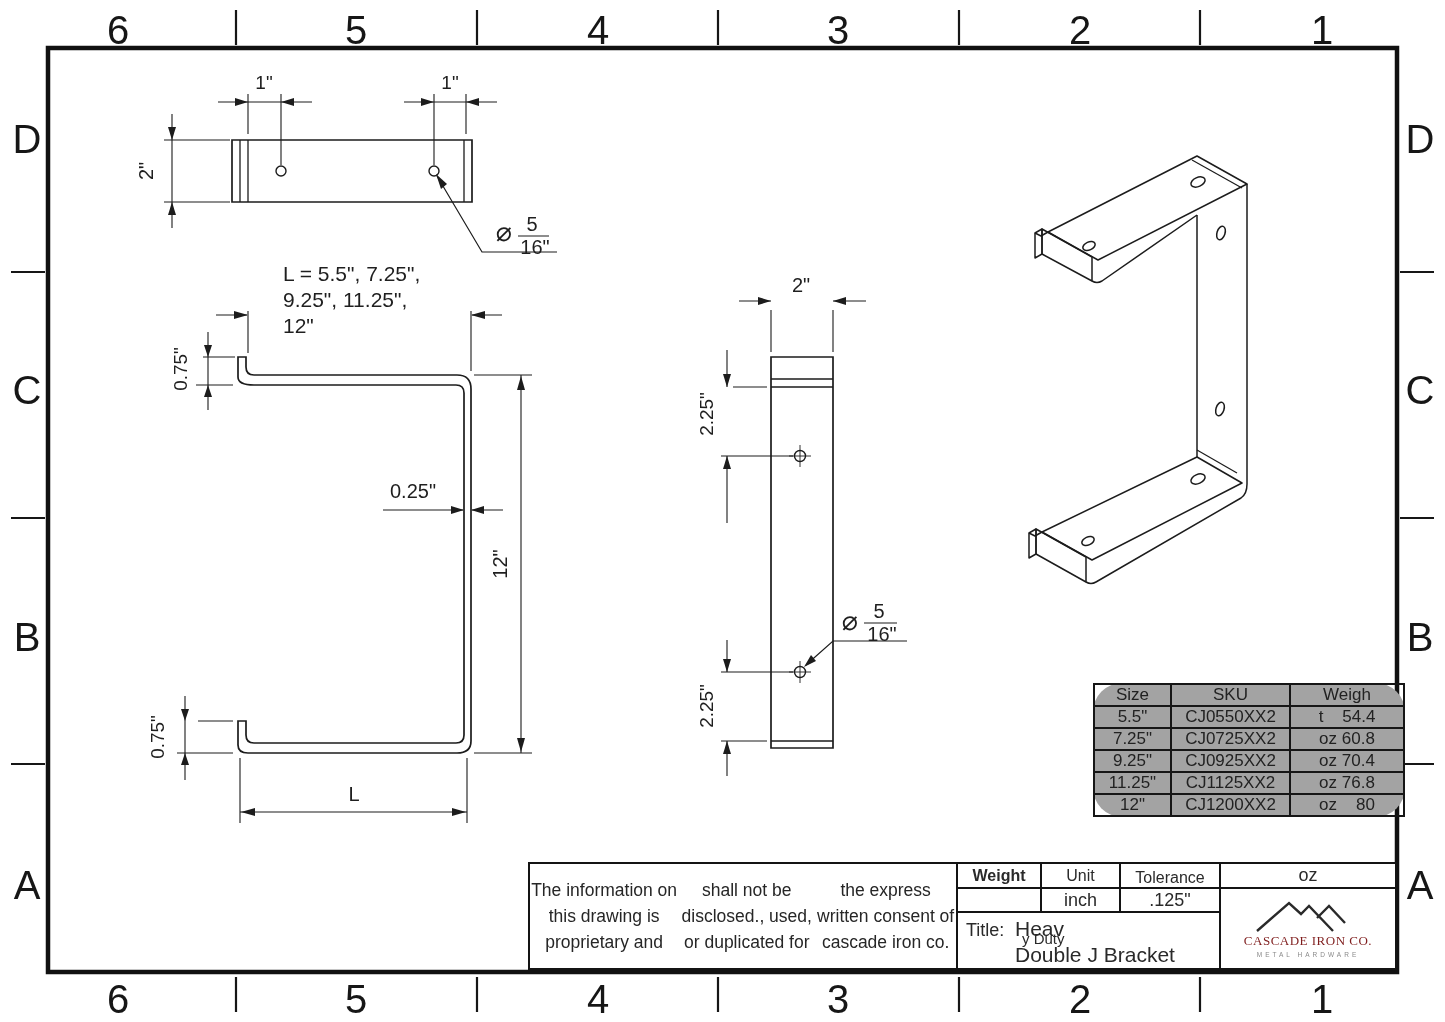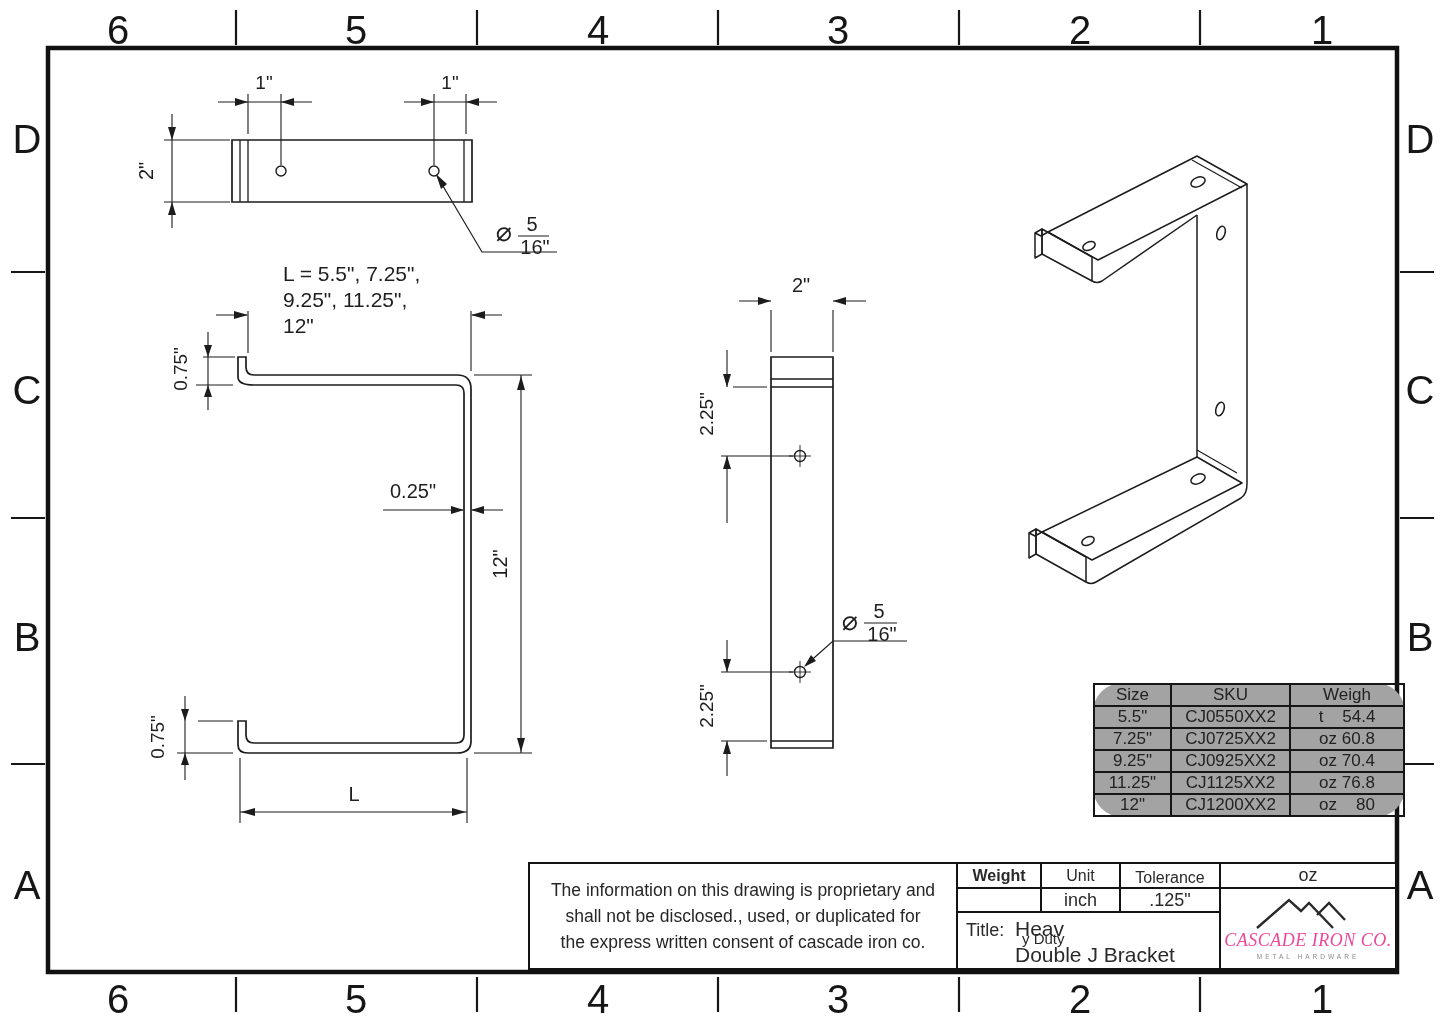--- a/index.html
+++ b/index.html
@@ -11,33 +11,33 @@
   .dim{font-size:20px;text-anchor:middle;}
   .dim-sm{font-size:19px;text-anchor:middle;}
   .dim-note{font-size:21px;text-anchor:start;}
   .dia{font-size:27px;text-anchor:middle;}
   .abs{position:absolute;box-sizing:border-box;}
   
   #size-table table{border-collapse:collapse;width:304px;height:124px;table-layout:fixed;background:#a3a3a3;border-radius:29px;}
   #size-table th,#size-table td{border:2px solid #161616;font-weight:normal;font-size:17px;
      text-align:center;vertical-align:middle;white-space:pre;padding:0;color:#222;}
   
-  #prop-box{border:2.5px solid #141414;display:flex;flex-direction:column;justify-content:center;
+  #prop-box{border:2.5px solid #141414;display:flex;flex-direction:row;justify-content:center;
      align-items:center;text-align:center;font-size:17.5px;line-height:1.5;color:#262626;background:#fff;}
   
   .tb-cell{border:2px solid #141414;display:flex;align-items:center;justify-content:center;
      font-size:16px;color:#2a2a2a;background:#fff;}
   .tb-val{font-size:18px;}
   #title-cell{justify-content:flex-start;position:relative;}
   #title-cell .tlabel{position:absolute;left:8px;top:7px;font-size:18px;}
   #title-cell .t1{position:absolute;left:57px;top:4px;font-size:21px;}
   #title-cell .t2{position:absolute;left:64px;top:17px;font-size:15px;}
   #title-cell .t3{position:absolute;left:57px;top:30px;font-size:21px;}
   #logo-cell{flex-direction:column;justify-content:center;gap:1px;}
-  #logo-cell .company{font-family:"Liberation Serif",serif;font-size:18px;letter-spacing:0.5px;color:#ec4899;font-style:italic;}
+  #logo-cell .company{font-family:"Liberation Serif",serif;font-size:13px;letter-spacing:0.5px;color:#7f1d1d;}
   #logo-cell .tagline{font-size:6.5px;letter-spacing:3px;color:#8a8a8a;margin-top:1px;}
 </style>
 </head>
 <body>
 
 <div class="sheet">
 
 <svg width="1445" height="1022" viewBox="0 0 1445 1022">
 
   <g>

